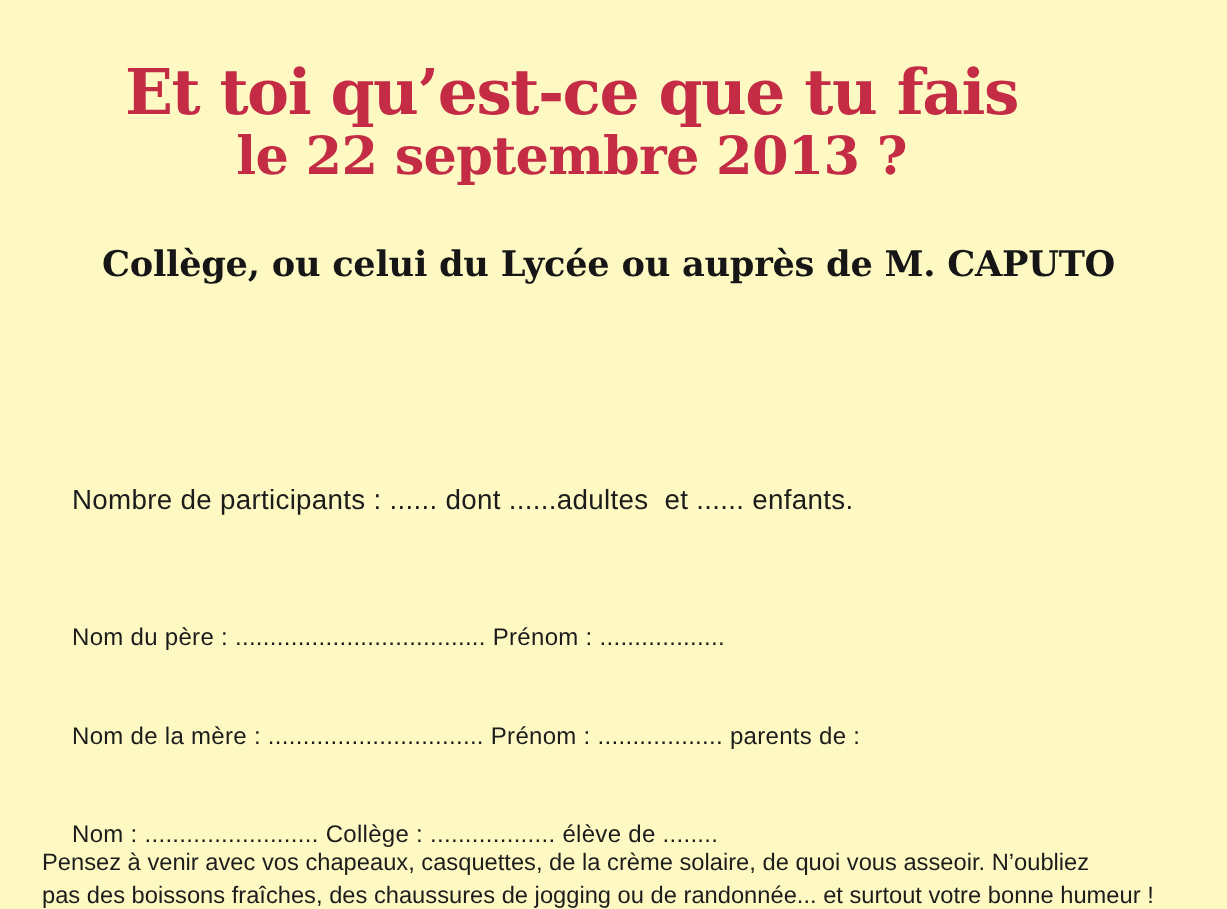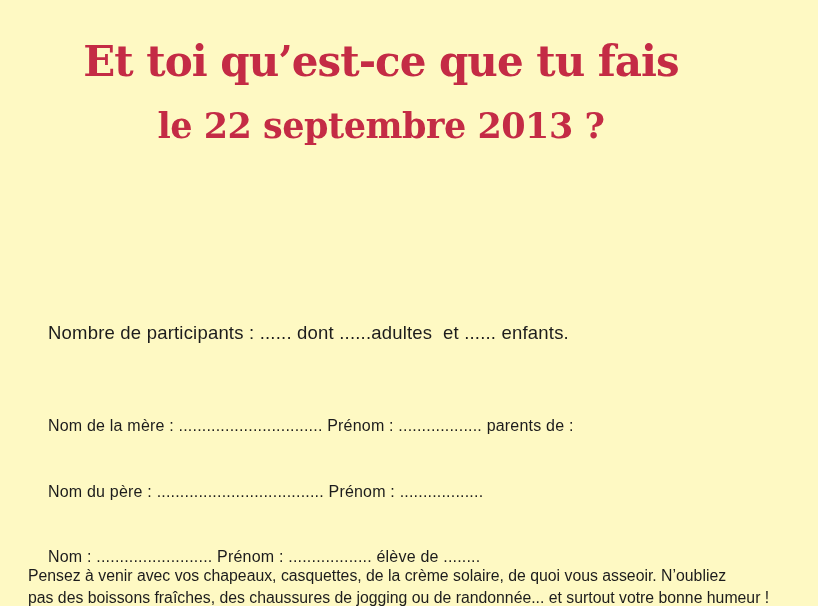--- a/index.html
+++ b/index.html
@@ -24,21 +24,21 @@
   }
   .title-line1 {
     font-size: 42px;
     line-height: 1.12;
     letter-spacing: -1px;
     white-space: nowrap;
   }
   .title-line2 {
     font-size: 35px;
     line-height: 1.1;
-    margin-top: 22px;
+    margin-top: 1px;
     letter-spacing: -0.5px;
     white-space: nowrap;
   }
   .rsvp {
     position: absolute;
     top: 162px;
     left: 68px;
     width: 720px;
     font-family: "DejaVu Serif", serif;
     font-weight: bold;
@@ -87,29 +87,30 @@
 <body>
 
 <div class="page">
 
   <div class="title">
     <div class="title-line1">Et toi qu’est-ce que tu fais</div>
     <div class="title-line2">le 22 septembre 2013 ?</div>
   </div>
 
   <div class="rsvp">
+    <div>Collège, ou celui du Lycée ou auprès de M. CAPUTO</div>
   </div>
 
 
   <div class="participants">Nombre de participants : ...... dont ......adultes  et ...... enfants.</div>
 
   <div class="form">
+    <div>Nom du père : .................................... Prénom : ..................</div>
     <div>Nom de la mère : ............................... Prénom : .................. parents de :</div>
-    <div>Nom du père : .................................... Prénom : ..................</div>
-    <div>Nom : ......................... Prénom : .................. élève de ........</div>
+    <div>Nom : ......................... Collège : .................. élève de ........</div>
     
     
     
   </div>
 
   <div class="footer">
     <div>Pensez à venir avec vos chapeaux, casquettes, de la crème solaire, de quoi vous asseoir. N’oubliez</div>
     <div>pas des boissons fraîches, des chaussures de jogging ou de randonnée... et surtout votre bonne humeur !</div>
   </div>
 

